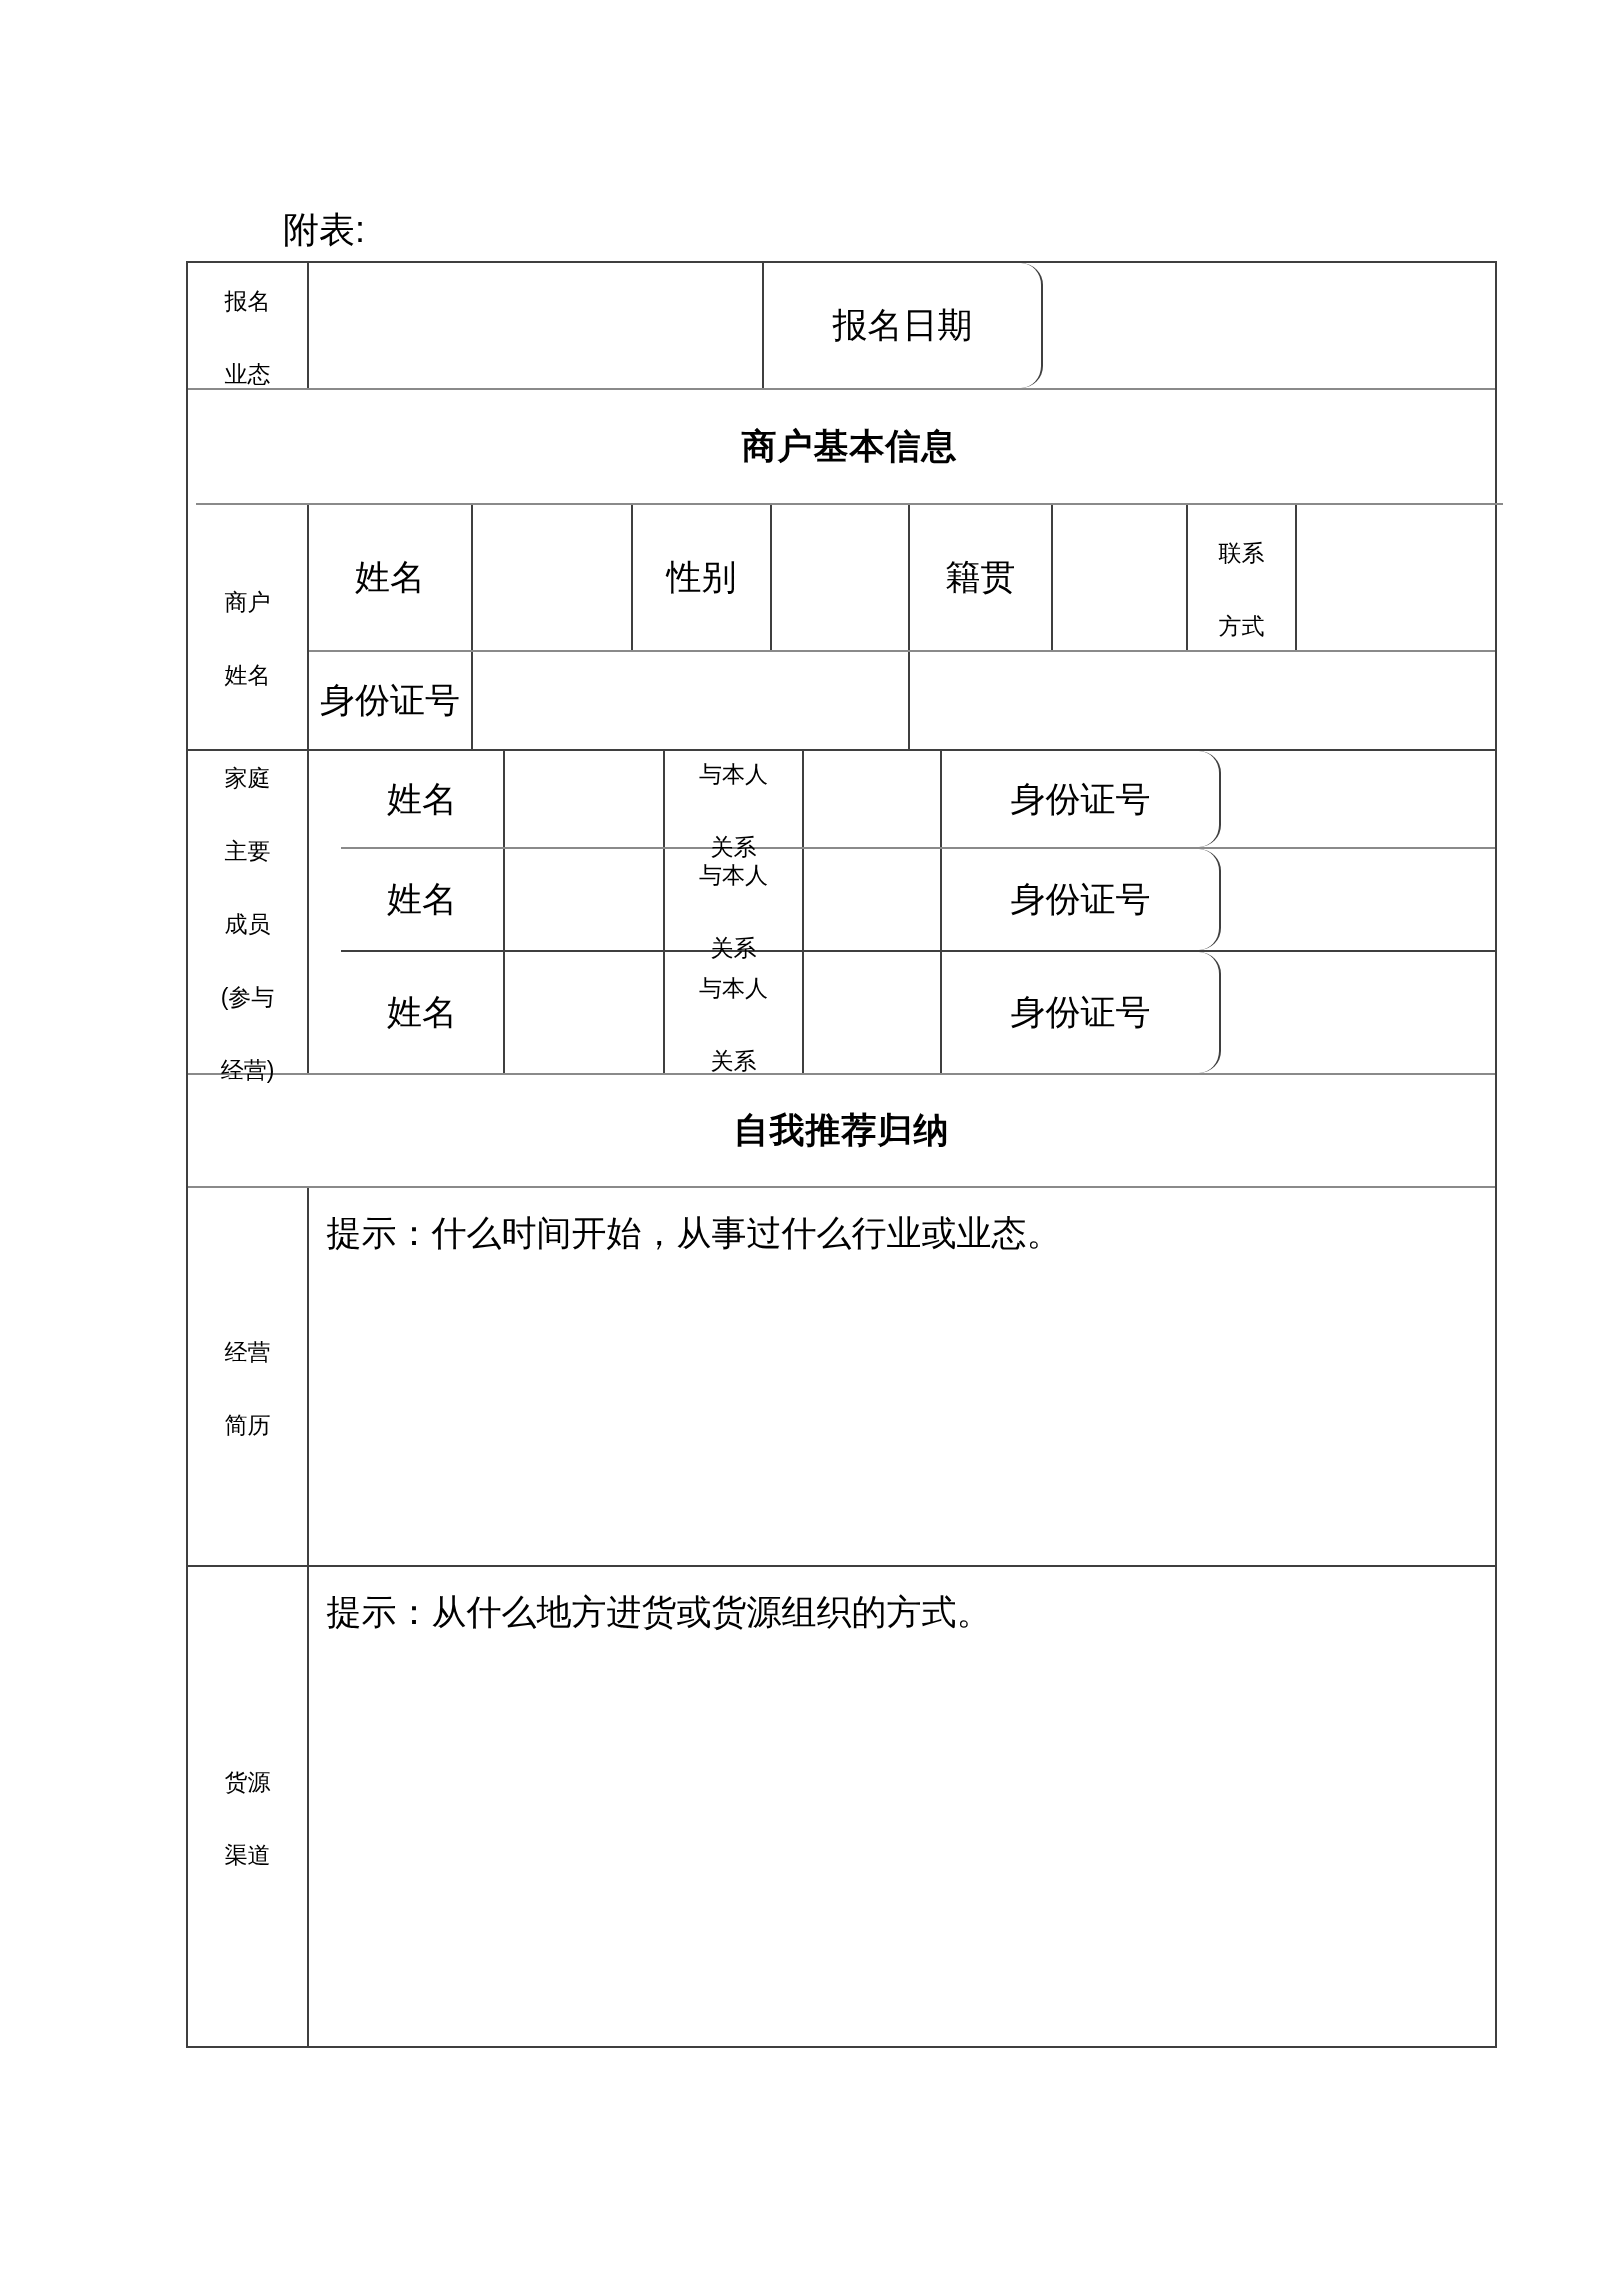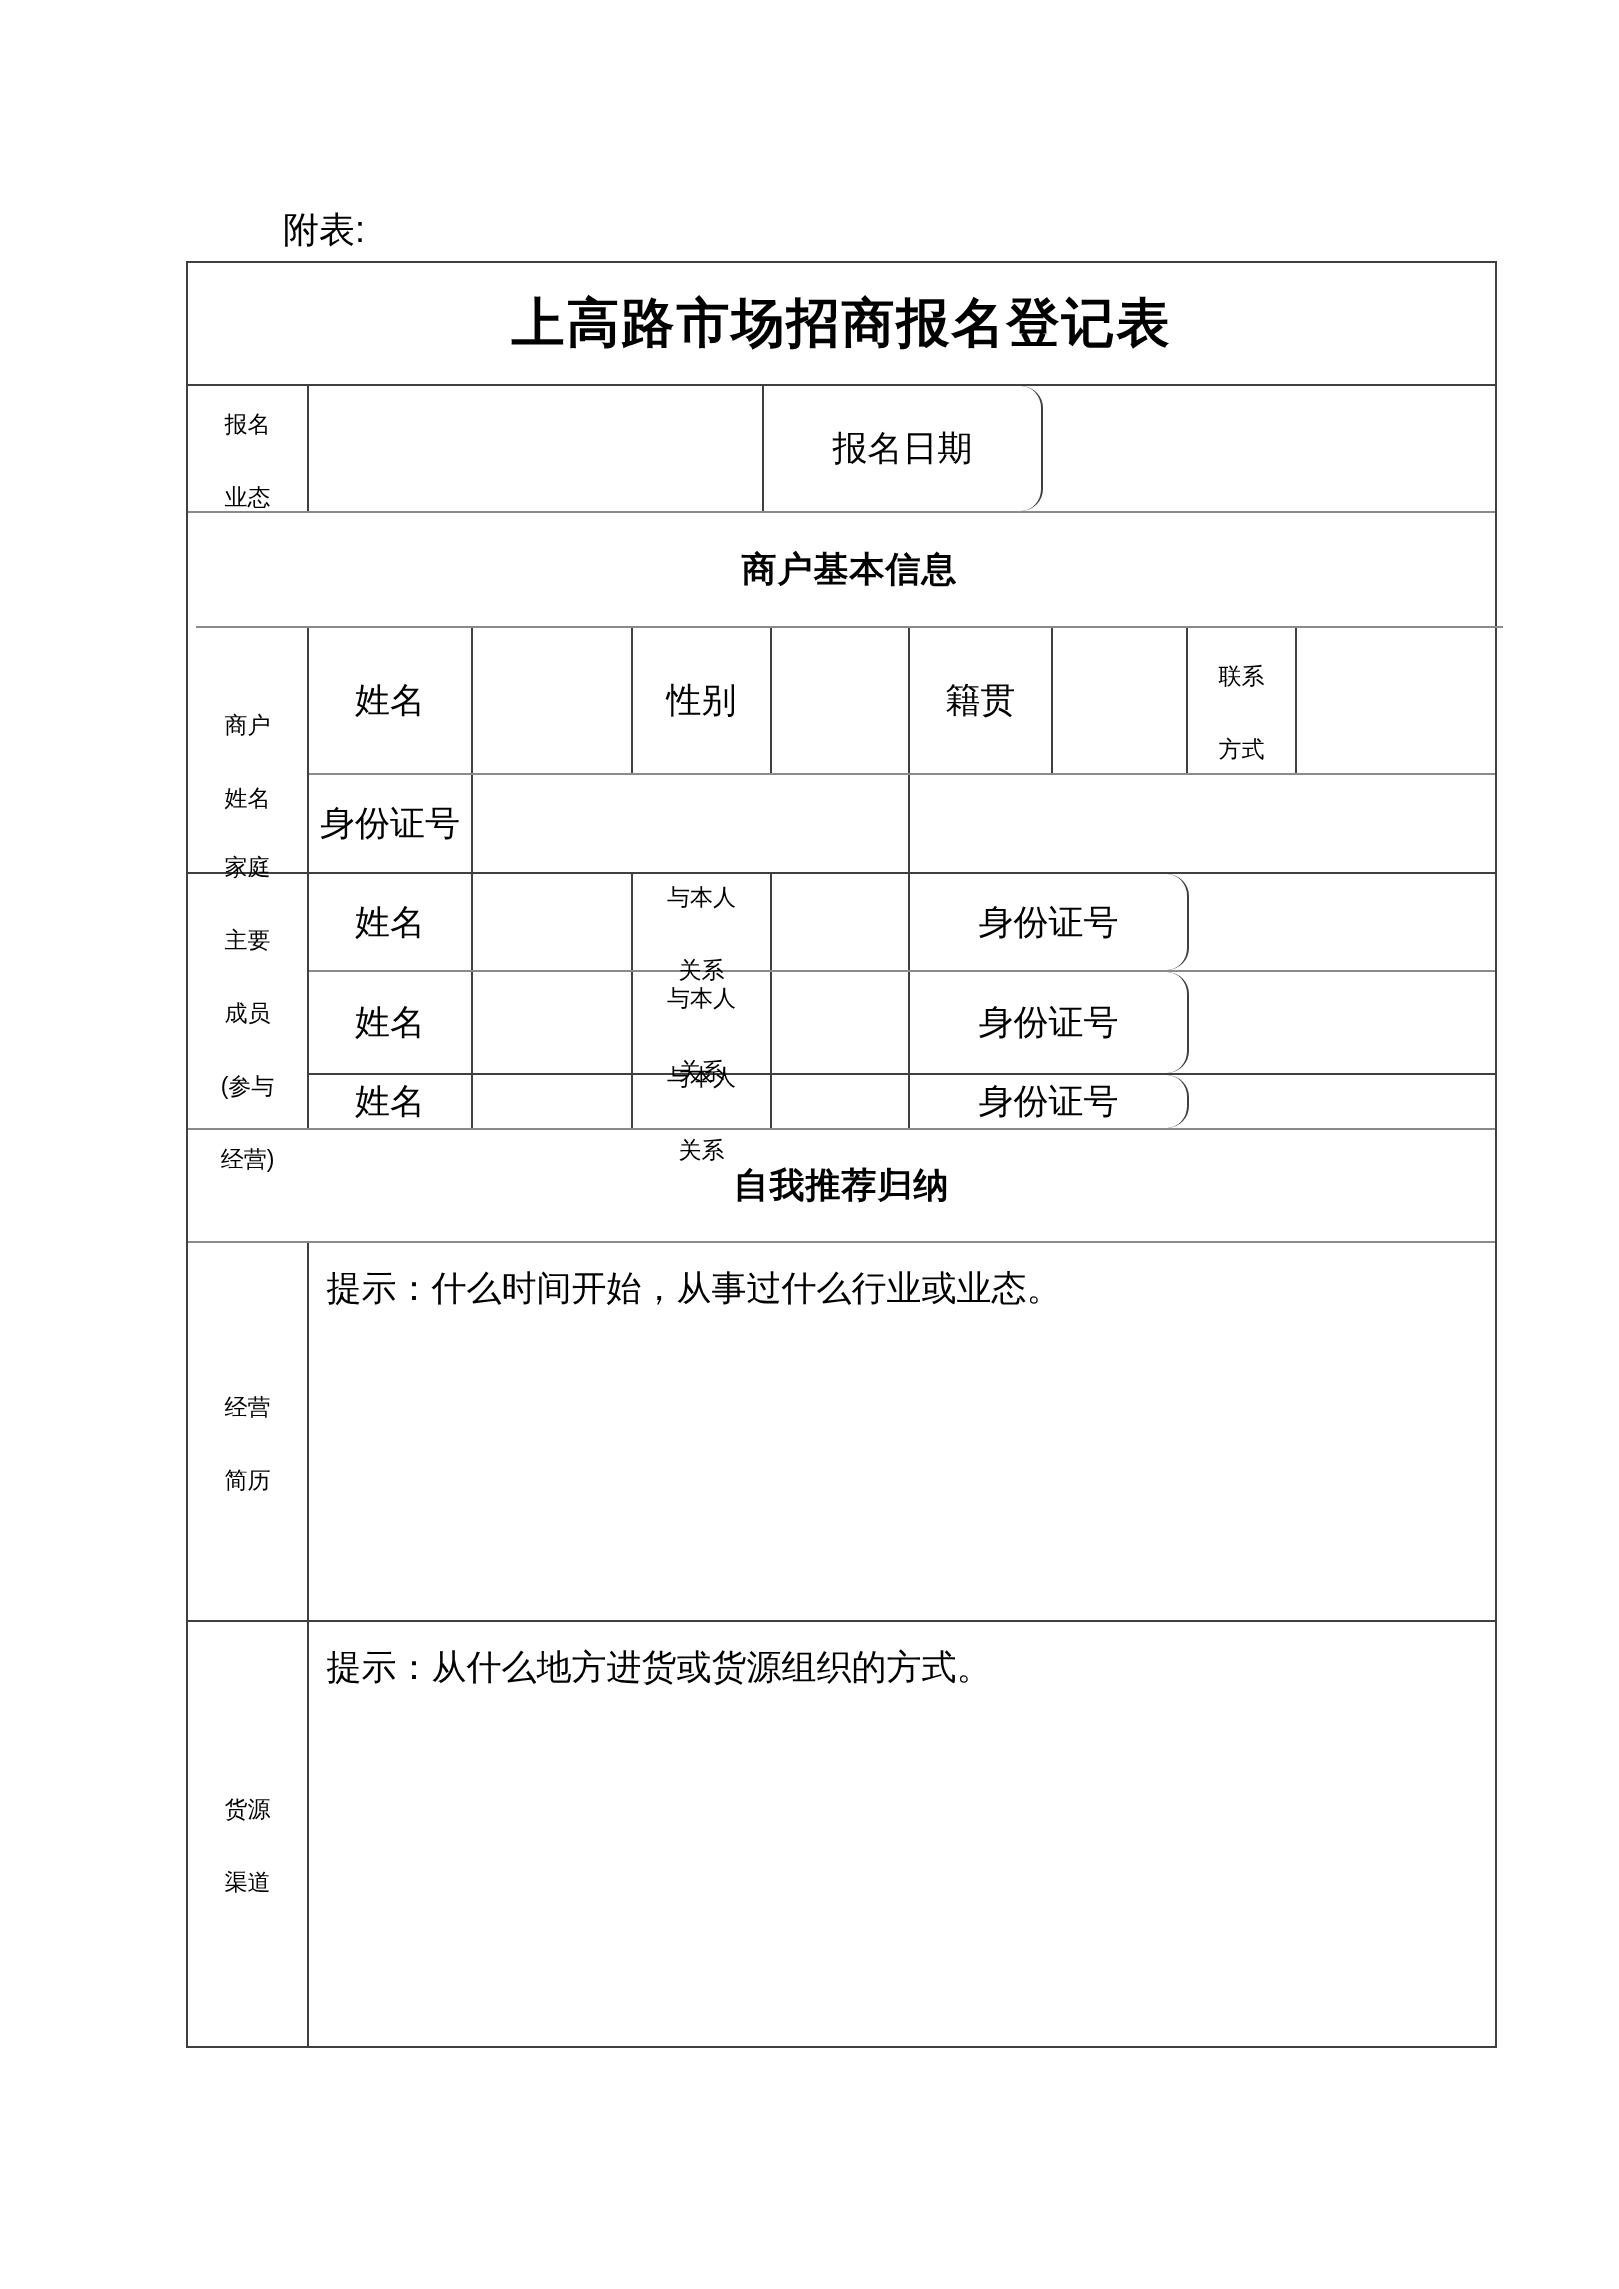--- a/index.html
+++ b/index.html
@@ -42,21 +42,21 @@
     align-items:center;justify-content:center;
     text-align:center;
   }
 
   
   .r-title{height:123px;}
   .r-signup{height:127px;}
   .r-sec{height:115px;margin-left:8px;}
   .r-merchant{height:246px;}
   .sr1{height:147px;}
-  .r-family{height:256px;}
+  .r-family{height:324px;gap:32px;}
   .fr1{height:98px;}
   .fr2{height:103px;}
   .r-sec2{height:113px;}
   .r-hist{height:379px;}
   .r-supply{flex:1 1 auto;}
 
   
   .label-col{width:121px;flex:0 0 121px;}
   .w464{width:455px;flex:0 0 455px;}
   .w285{width:279px;flex:0 0 279px;border-radius:22px;}
@@ -86,25 +86,20 @@
 </style>
 </head>
 <body>
 
 <div class="page">
 
   <div class="annex">附表:</div>
 
   <div class="tbl">
 
-    <div class="row r-title bb-thin">
-      <div class="cell grow center">
-        <div class="title">上高路市场招商报名登记表</div>
-      </div>
-    </div>
 
     <div class="row r-signup bb-thick">
       <div class="cell label-col center br">
         <span class="ln">报名</span>
         <span class="ln">业态</span>
       </div>
       <div class="cell w464 br"></div>
       <div class="cell w285 center br">
         <span class="lbl">报名日期</span>
       </div>

